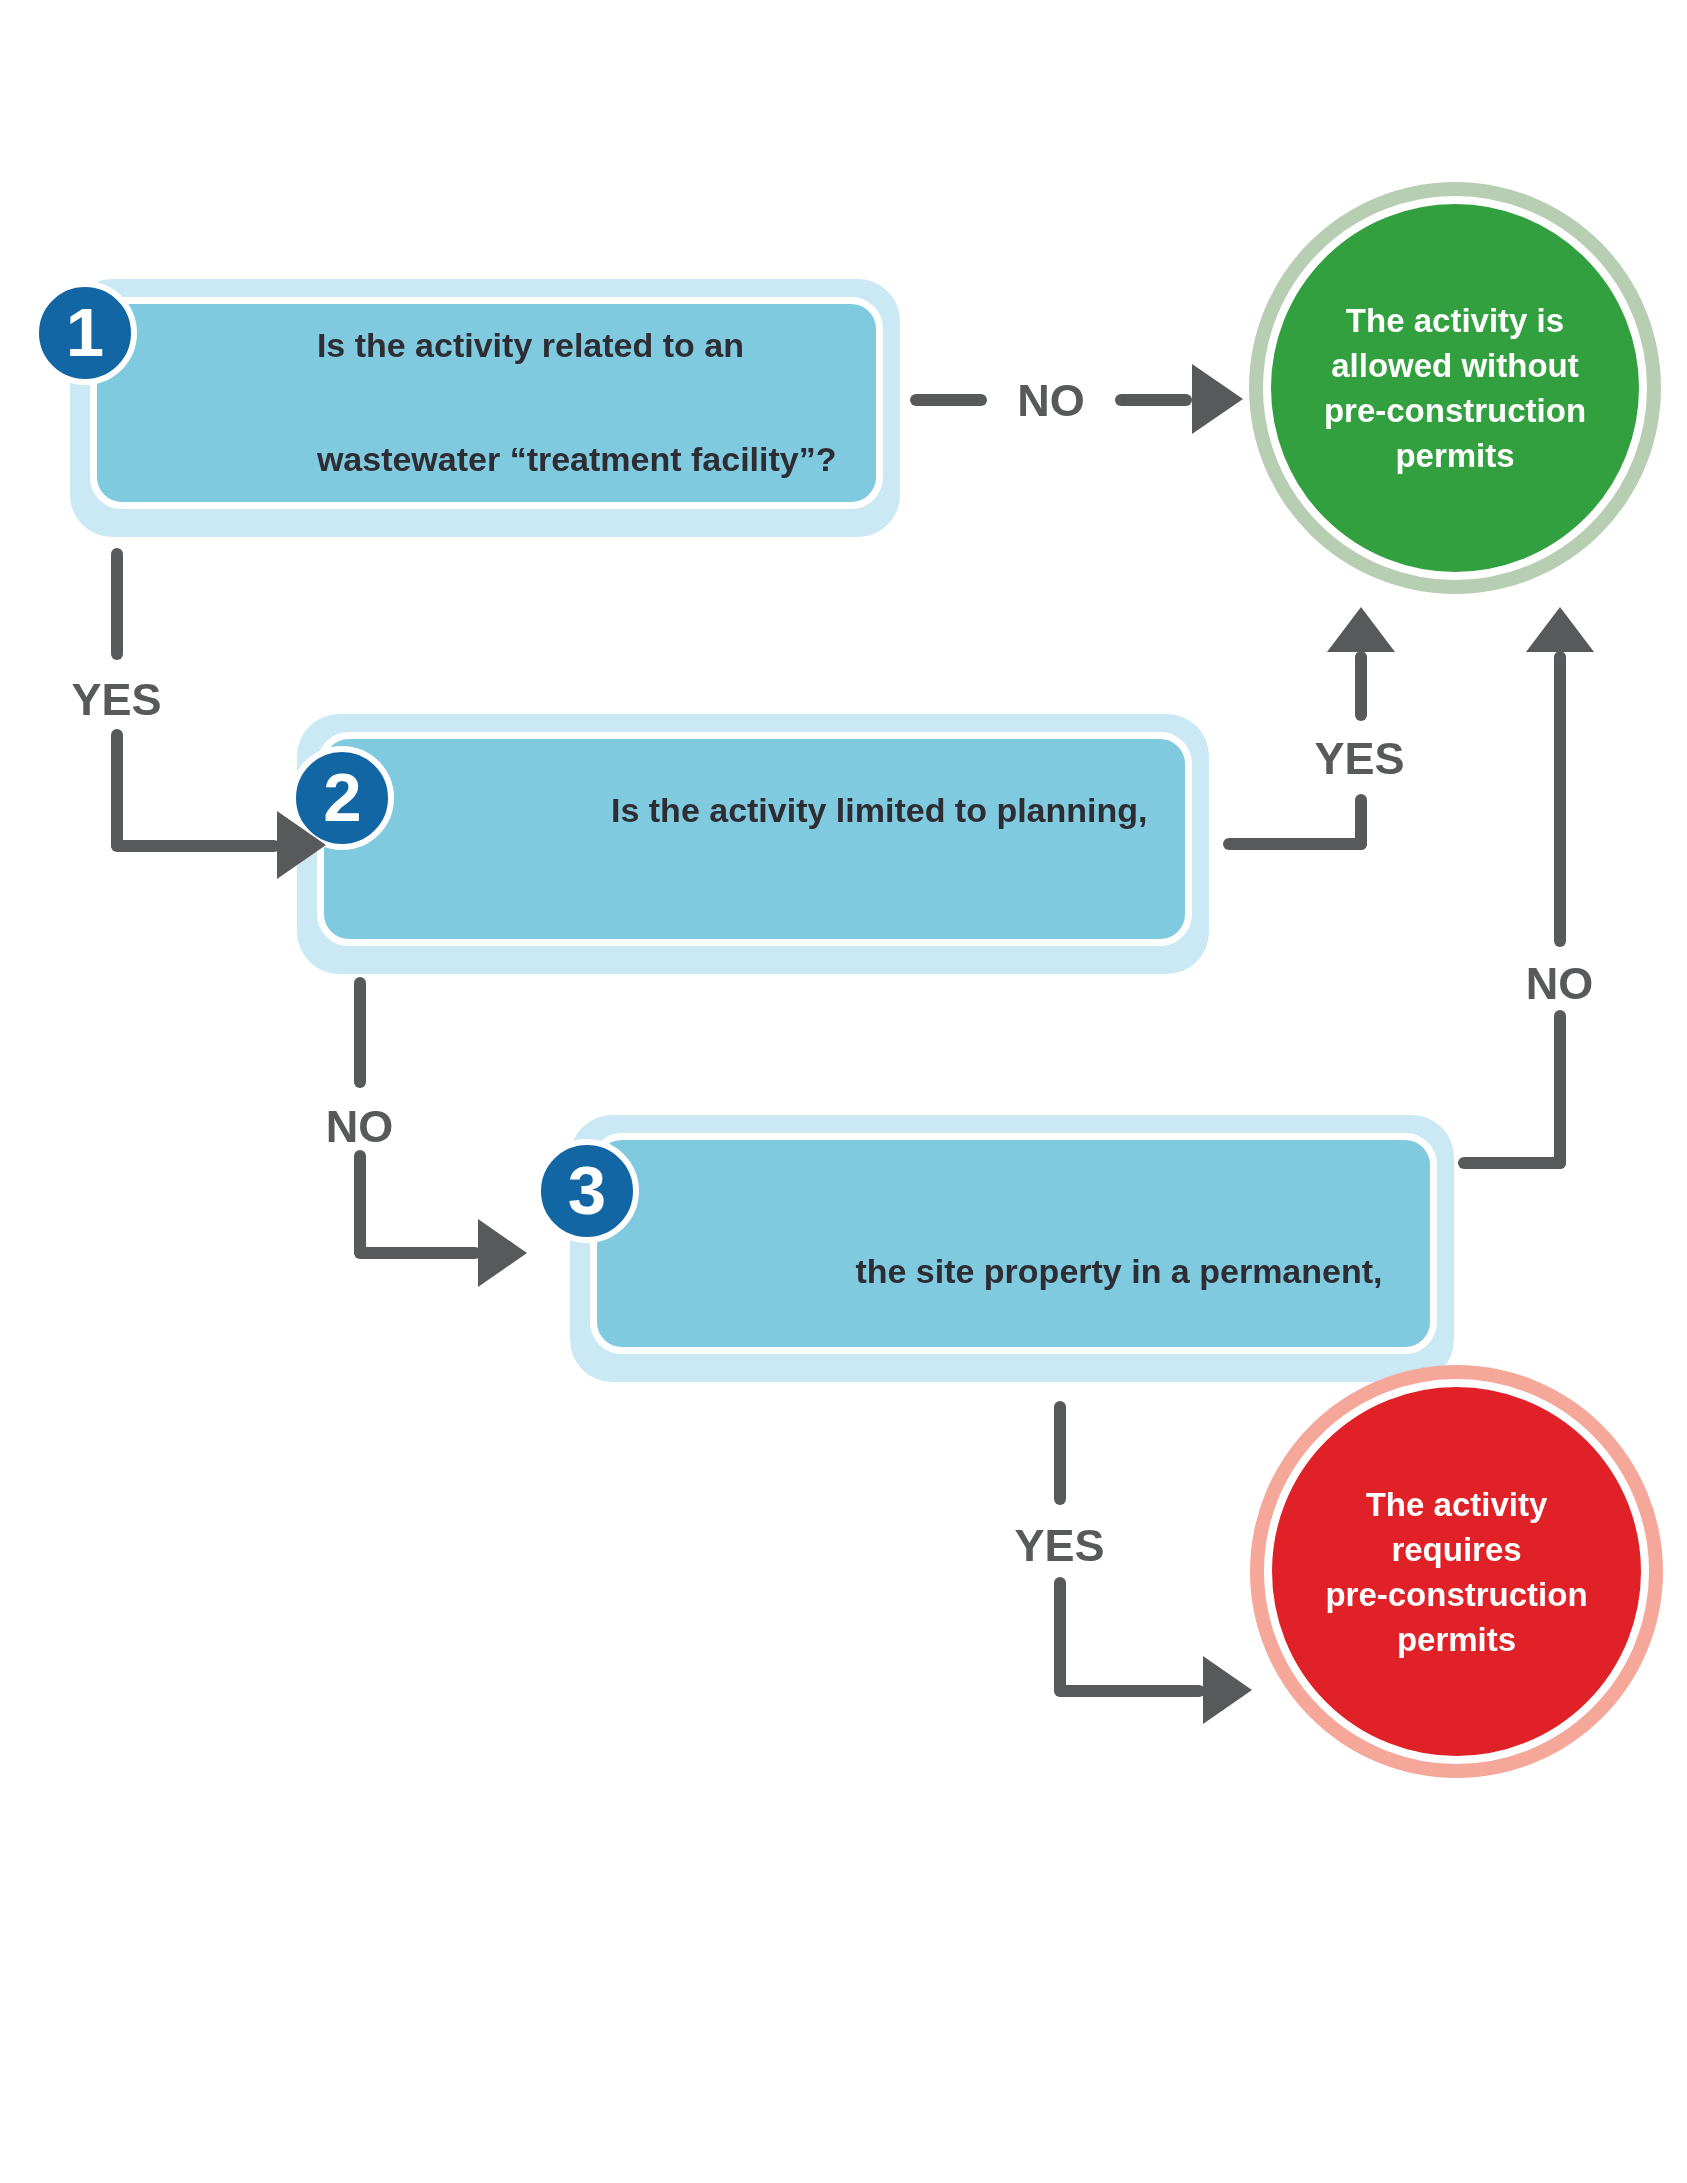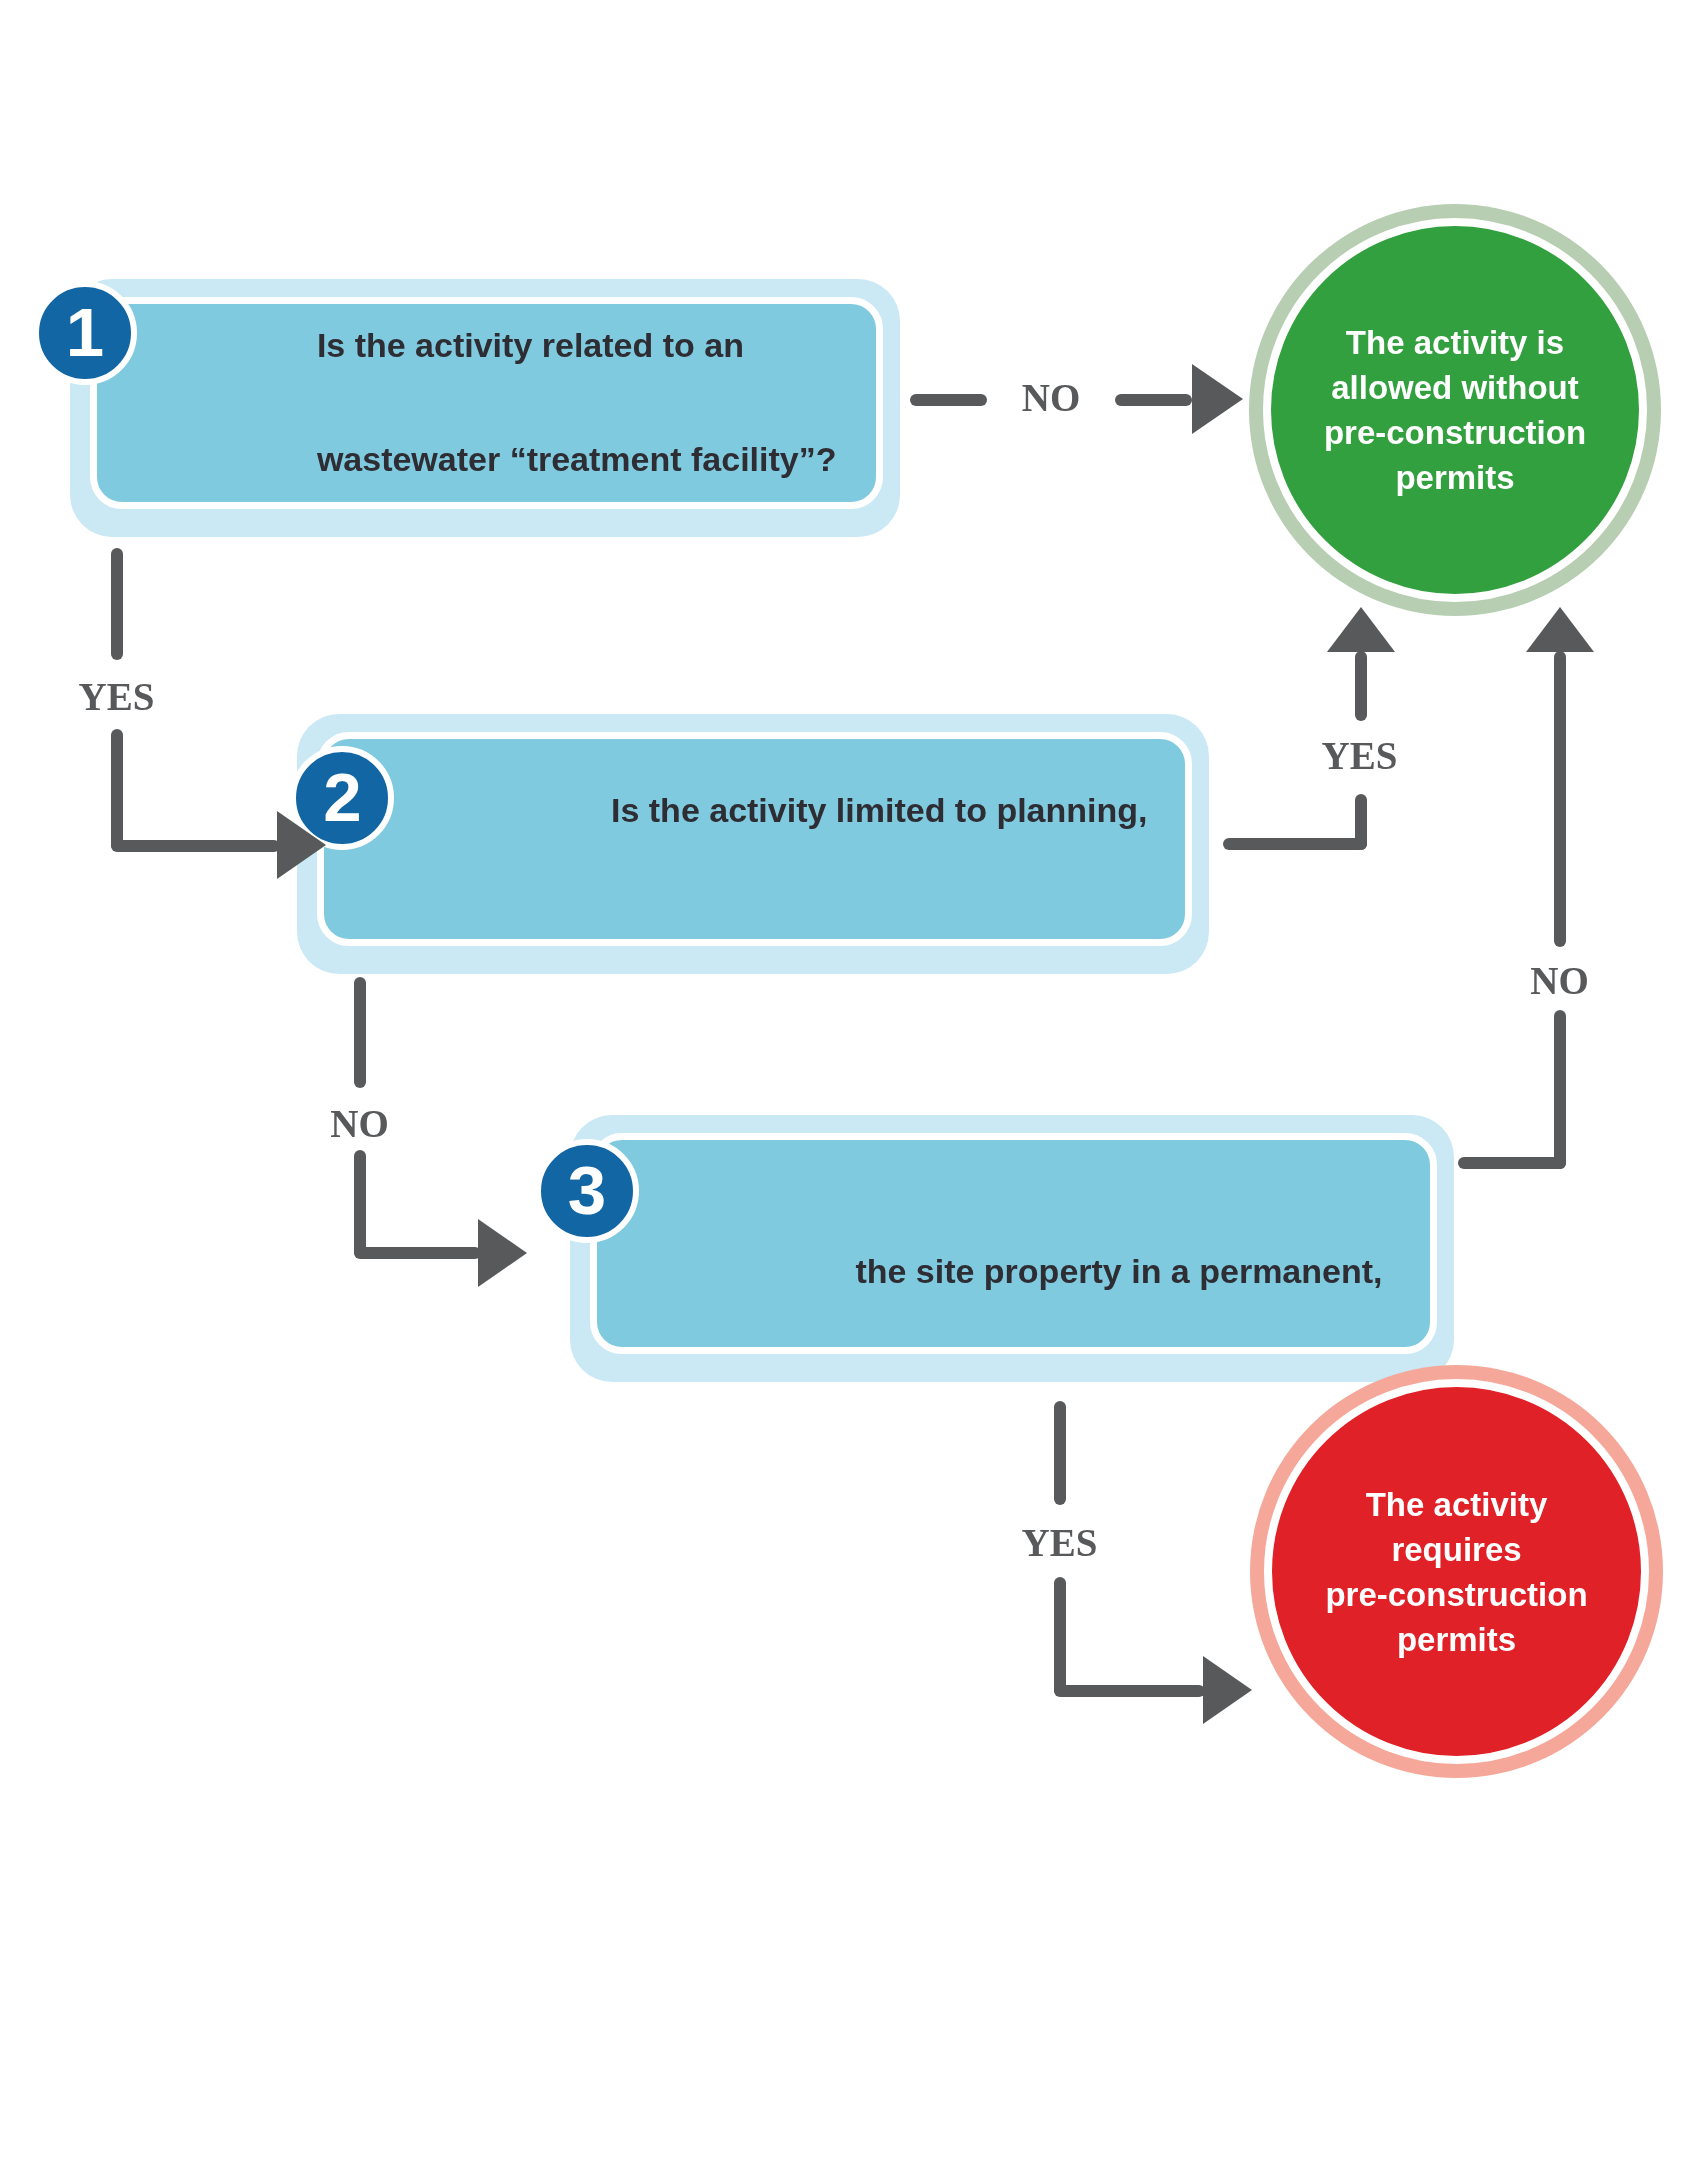--- a/index.html
+++ b/index.html
@@ -64,33 +64,32 @@
     display:flex; align-items:center; justify-content:center;
     box-sizing:border-box;
   }
   .outcome-text{
     text-align:center;
     color:#ffffff;
     font-weight:bold;
     font-size:33px;
     line-height:45px;
   }
-  .outcome-allowed{left:1249px; top:204px; width:412px; height:412px; background:var(--green-ring,#b7ceb3);}
+  .outcome-allowed{left:1249px; top:182px; width:412px; height:412px; background:var(--green-ring,#b7ceb3);}
   .outcome-allowed .outcome-inner{background:var(--green-fill,#33a03f);}
   .outcome-required{left:1250px; top:1365px; width:413px; height:413px; background:var(--red-ring,#f5a89a);}
   .outcome-required .outcome-inner{background:var(--red-fill,#e02127);}
   
   .seg{position:absolute; background:var(--arrow-gray,#58595b); border-radius:6px;}
   .edge-label{
     position:absolute;
     text-align:center;
     font-weight:bold;
-    font-size:39px;
+    font-size:45px;
     color:var(--arrow-gray,#58595b);
-    font-family:Liberation Serif, serif;
   }
   .head{position:absolute; width:0; height:0;}
   .head-right{border-top:35px solid transparent; border-bottom:35px solid transparent; border-left:51px solid var(--arrow-gray,#58595b);}
   .head-right.small{border-top:34px solid transparent; border-bottom:34px solid transparent; border-left:49px solid var(--arrow-gray,#58595b);}
   .head-up{border-left:34px solid transparent; border-right:34px solid transparent; border-bottom:45px solid var(--arrow-gray,#58595b);}
 </style>
 </head>
 <body>
 
 <div class="canvas">

